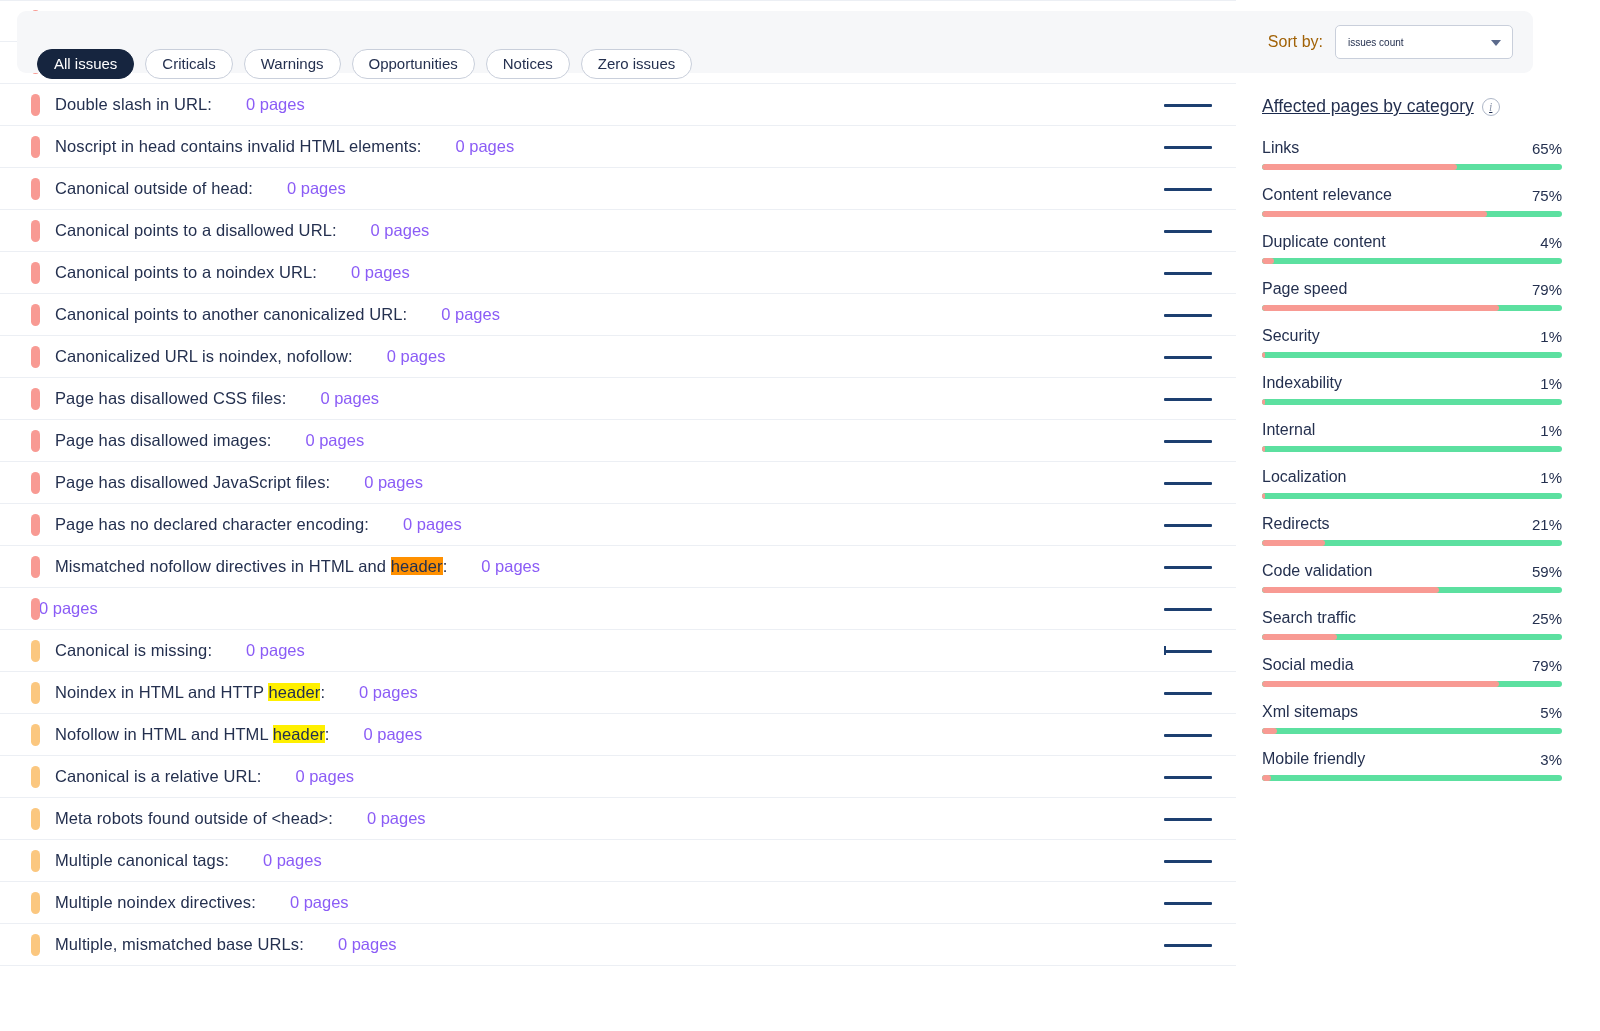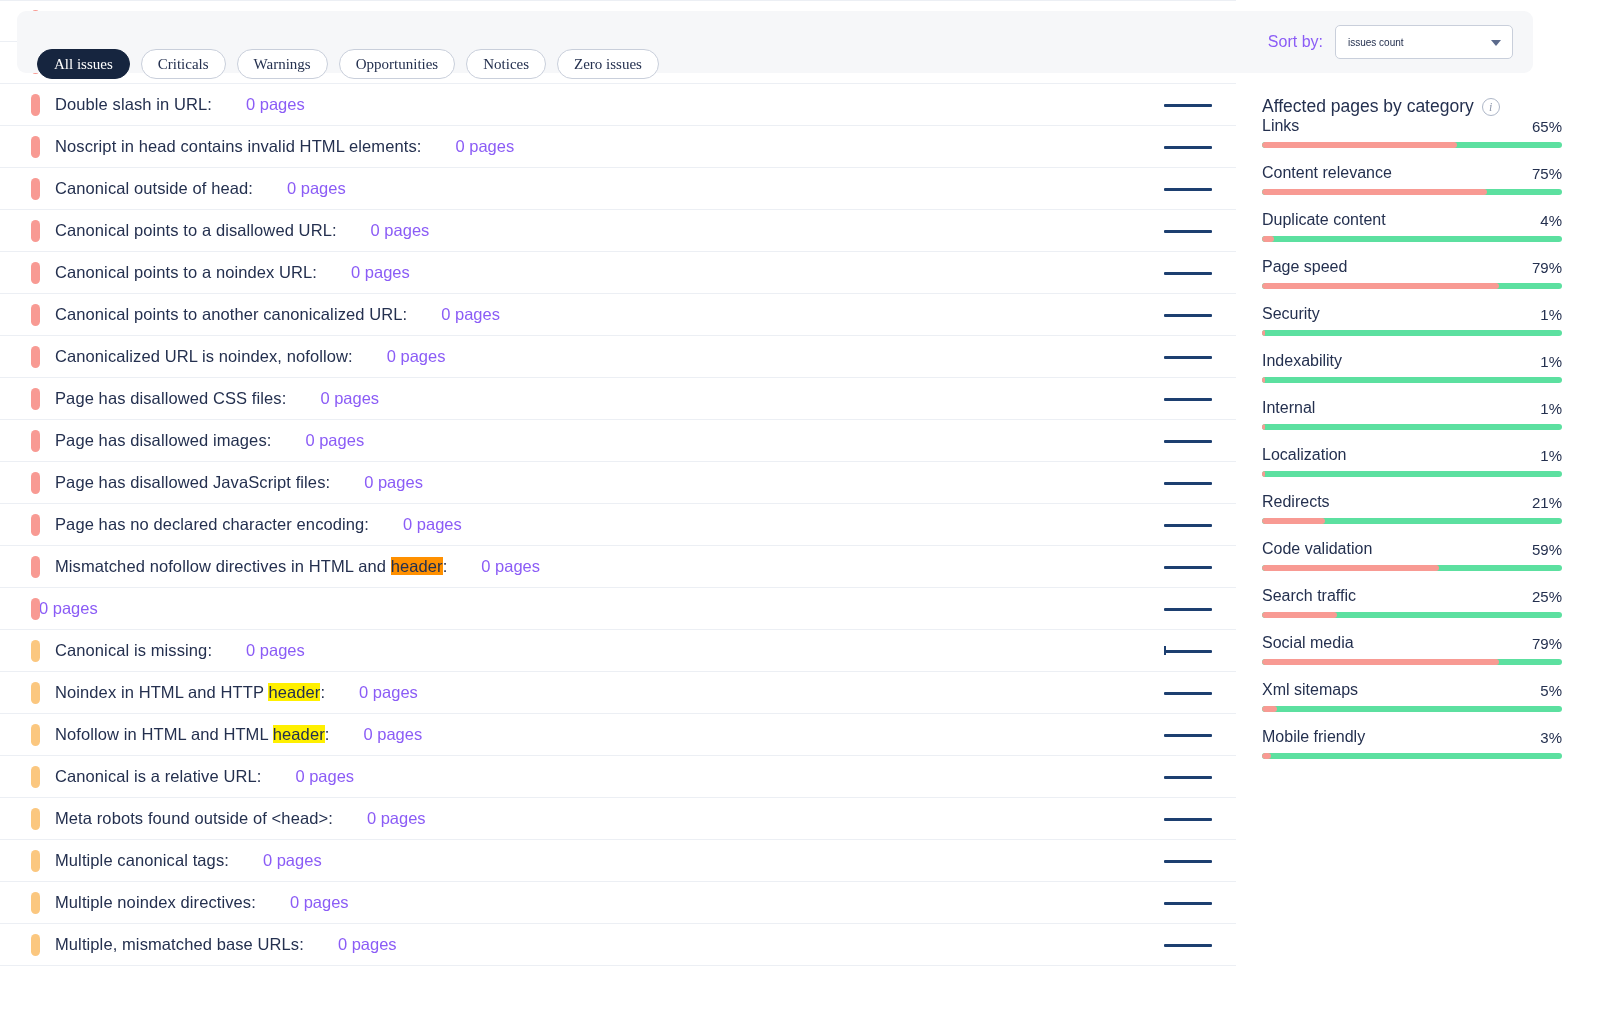--- a/index.html
+++ b/index.html
@@ -38,36 +38,36 @@
     height: 30px;
     padding: 0 16px;
     border-radius: 16px;
     border: 1px solid #c9cfdb;
     background: #ffffff;
     color: #24304f;
     font-size: 15px;
     line-height: 28px;
     white-space: nowrap;
     cursor: pointer;
-    font-family: Liberation Serif, serif;
+    font-family: Liberation Sans, sans-serif;
     margin-top: 44px;
   }
   .chip.active {
     background: #16253f;
     border-color: #16253f;
     color: #ffffff;
   }
 
   .sortwrap {
     margin-left: auto;
     display: flex;
     align-items: center;
     gap: 12px;
   }
-  .sort-label { font-size: 16px; color: #8b5cf6; }
+  .sort-label { font-size: 16px; color: #a16207; }
   .select {
     position: relative;
     width: 178px;
     height: 34px;
     border: 1px solid #c9cfdb;
     border-radius: 5px;
     background: #ffffff;
     display: flex;
     align-items: center;
     padding: 0 12px;
@@ -160,20 +160,22 @@
   .panel {
     position: absolute;
     left: 1262px;
     top: 96px;
     width: 300px;
   }
   .panel-head {
     display: flex;
     align-items: center;
     gap: 8px;
+    margin-bottom: 22px;
+    text-decoration: underline;
   }
   .panel-title {
     font-size: 17.5px;
     color: #24304f;
   }
   .info-icon {
     width: 18px;
     height: 18px;
     border-radius: 50%;
     border: 1.3px solid #aeb7c8;

